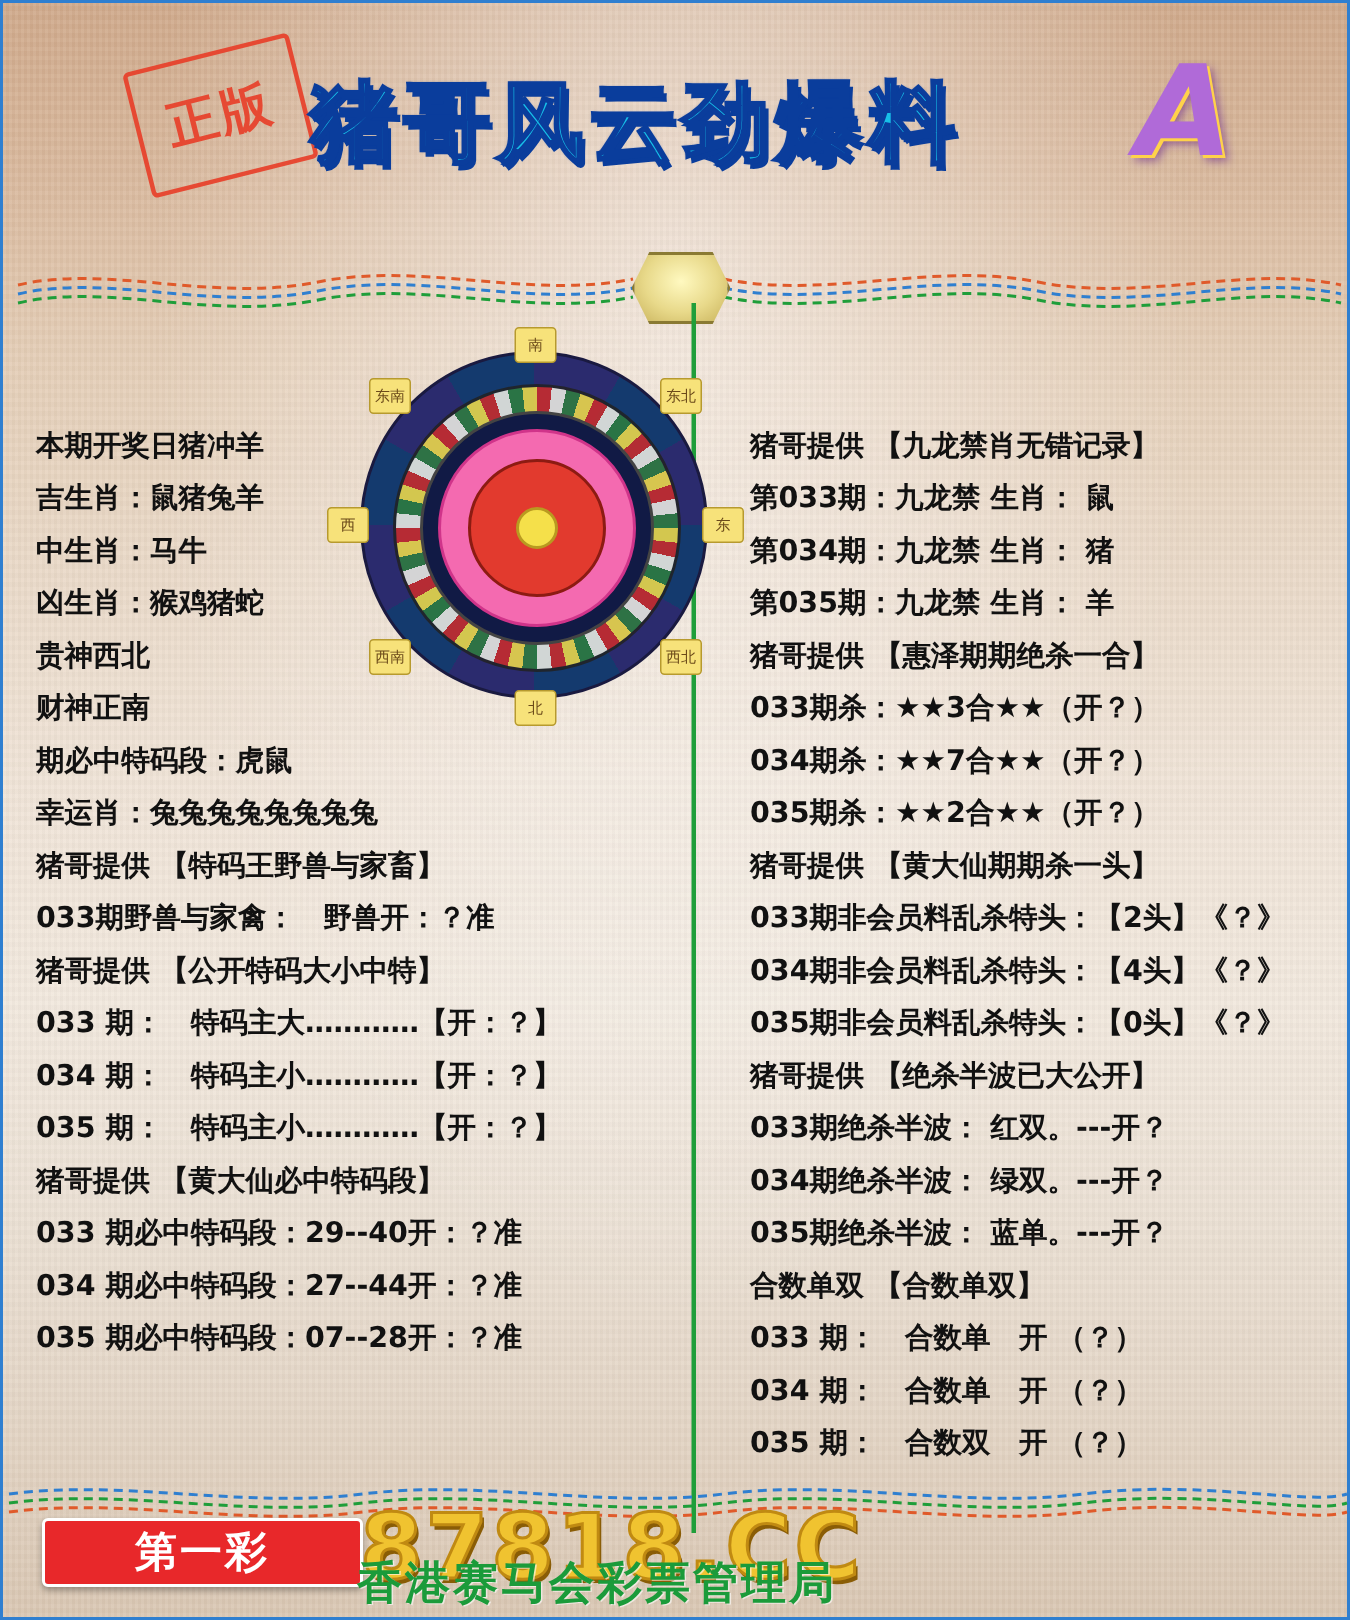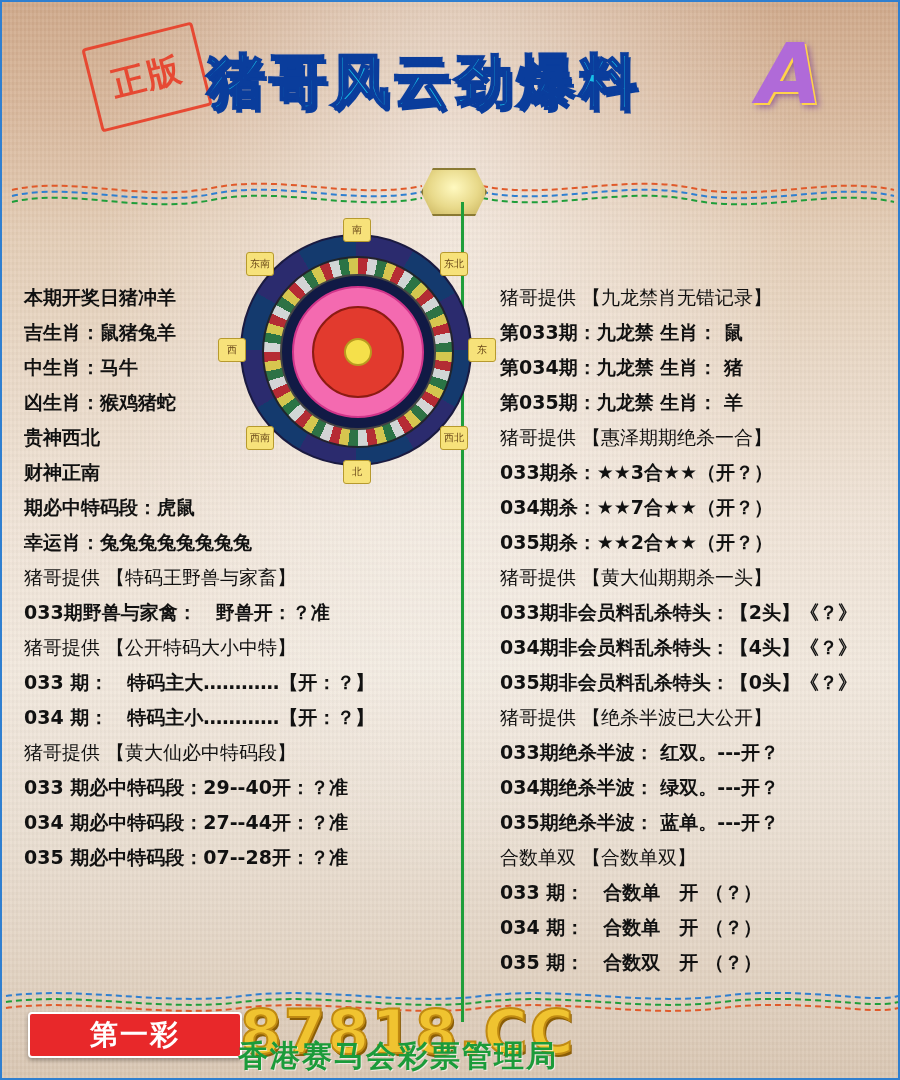--- a/index.html
+++ b/index.html
@@ -86,21 +86,21 @@
 
   
   #vline{position:absolute;left:459px;top:200px;width:3px;height:820px;background:#1f9e3a;}
 
   
   .col{position:absolute;top:278px;font-size:19px;color:#111;line-height:1;}
   #colL{left:22px;width:430px;}
   #colR{left:498px;width:392px;}
   .row{height:35px;display:flex;align-items:center;white-space:nowrap;}
   .b{font-weight:bold;}
-  .sect{font-weight:normal;}
+  .sect{font-weight:bold;}
 
   
   #footer{position:absolute;left:0;bottom:0;width:900px;height:92px;}
   .fwave{position:absolute;left:0;top:0;width:900px;height:28px;}
   .fbadge{
     position:absolute;left:16px;top:26px;width:210px;height:42px;
     background:#e8282a;border:2px solid #fff;border-radius:4px;
     color:#fff;font-weight:bold;font-size:28px;letter-spacing:2px;
     display:flex;align-items:center;justify-content:center;
     box-shadow:0 2px 4px rgba(0,0,0,.35);
@@ -169,20 +169,21 @@
     <div class="row b">凶生肖：猴鸡猪蛇</div>
     <div class="row b">贵神西北</div>
     <div class="row b">财神正南</div>
     <div class="row b">期必中特码段：虎鼠</div>
     <div class="row b">幸运肖：兔兔兔兔兔兔兔兔</div>
     <div class="row sect">猪哥提供 【特码王野兽与家畜】</div>
     <div class="row b">033期野兽与家禽：　野兽开：？准</div>
     <div class="row sect">猪哥提供 【公开特码大小中特】</div>
     <div class="row b">033 期：　特码主大…………【开：？】</div>
     <div class="row b">034 期：　特码主小…………【开：？】</div>
+    <div class="row b">035 期：　特码主小…………【开：？】</div>
     <div class="row sect">猪哥提供 【黄大仙必中特码段】</div>
     <div class="row b">033 期必中特码段：29--40开：？准</div>
     <div class="row b">034 期必中特码段：27--44开：？准</div>
     <div class="row b">035 期必中特码段：07--28开：？准</div>
   </div>
 
   <div class="col" id="colR">
     <div class="row sect">猪哥提供 【九龙禁肖无错记录】</div>
     <div class="row b">第033期：九龙禁 生肖： 鼠</div>
     <div class="row b">第034期：九龙禁 生肖： 猪</div>

